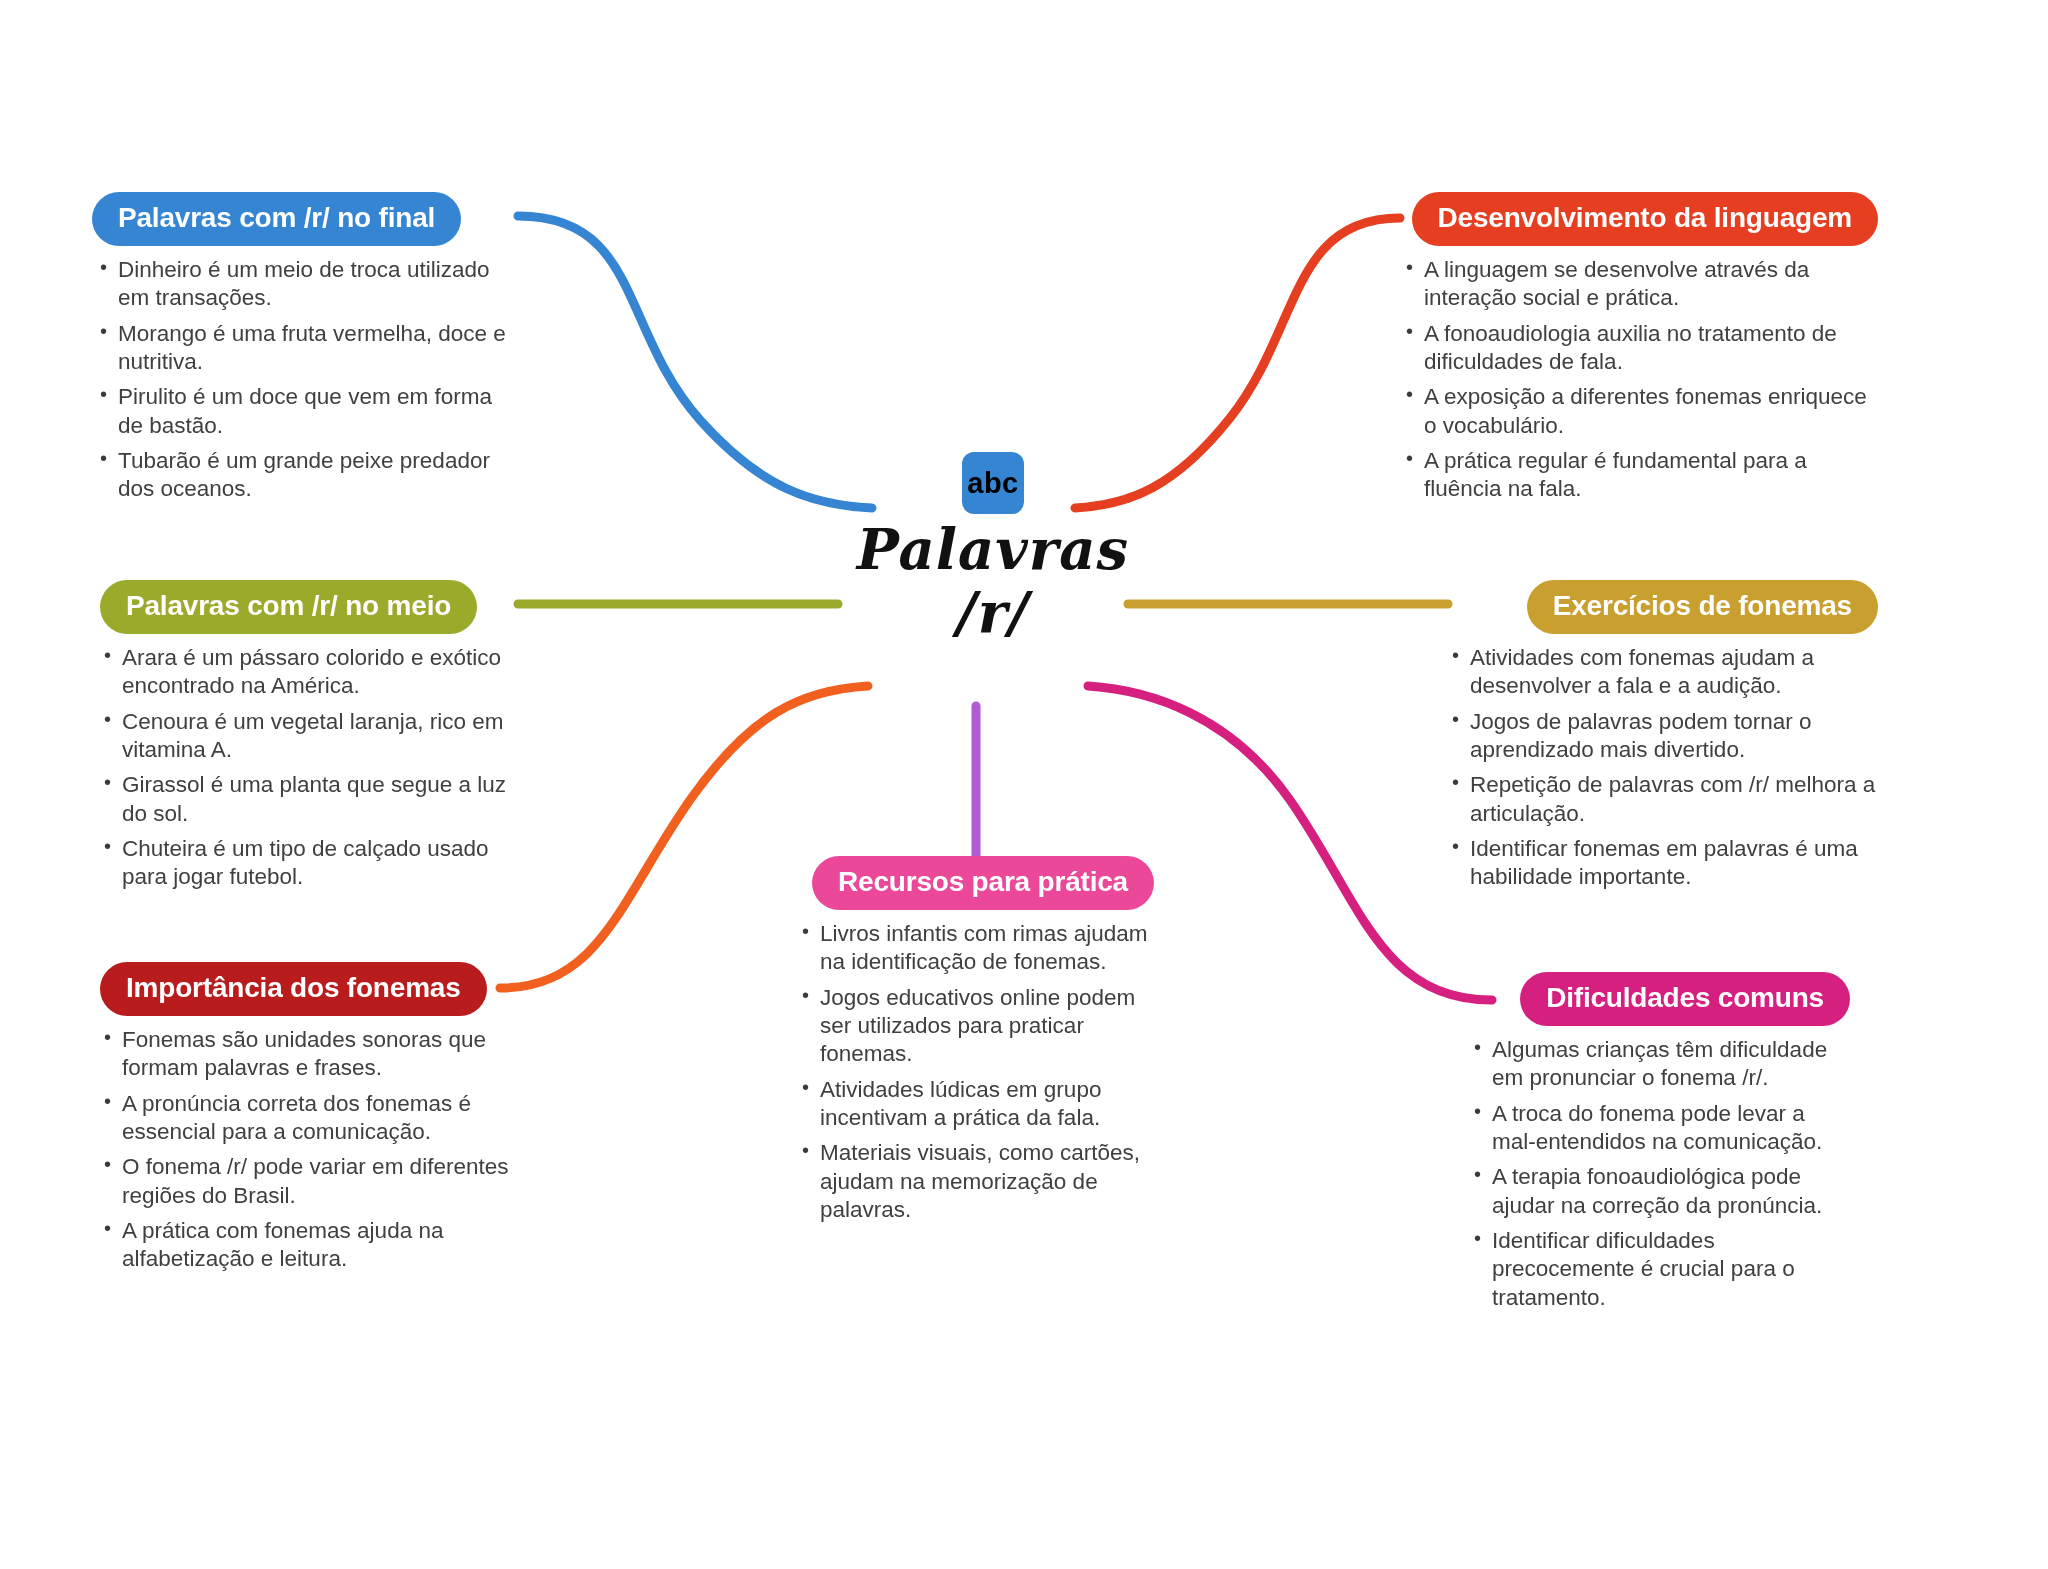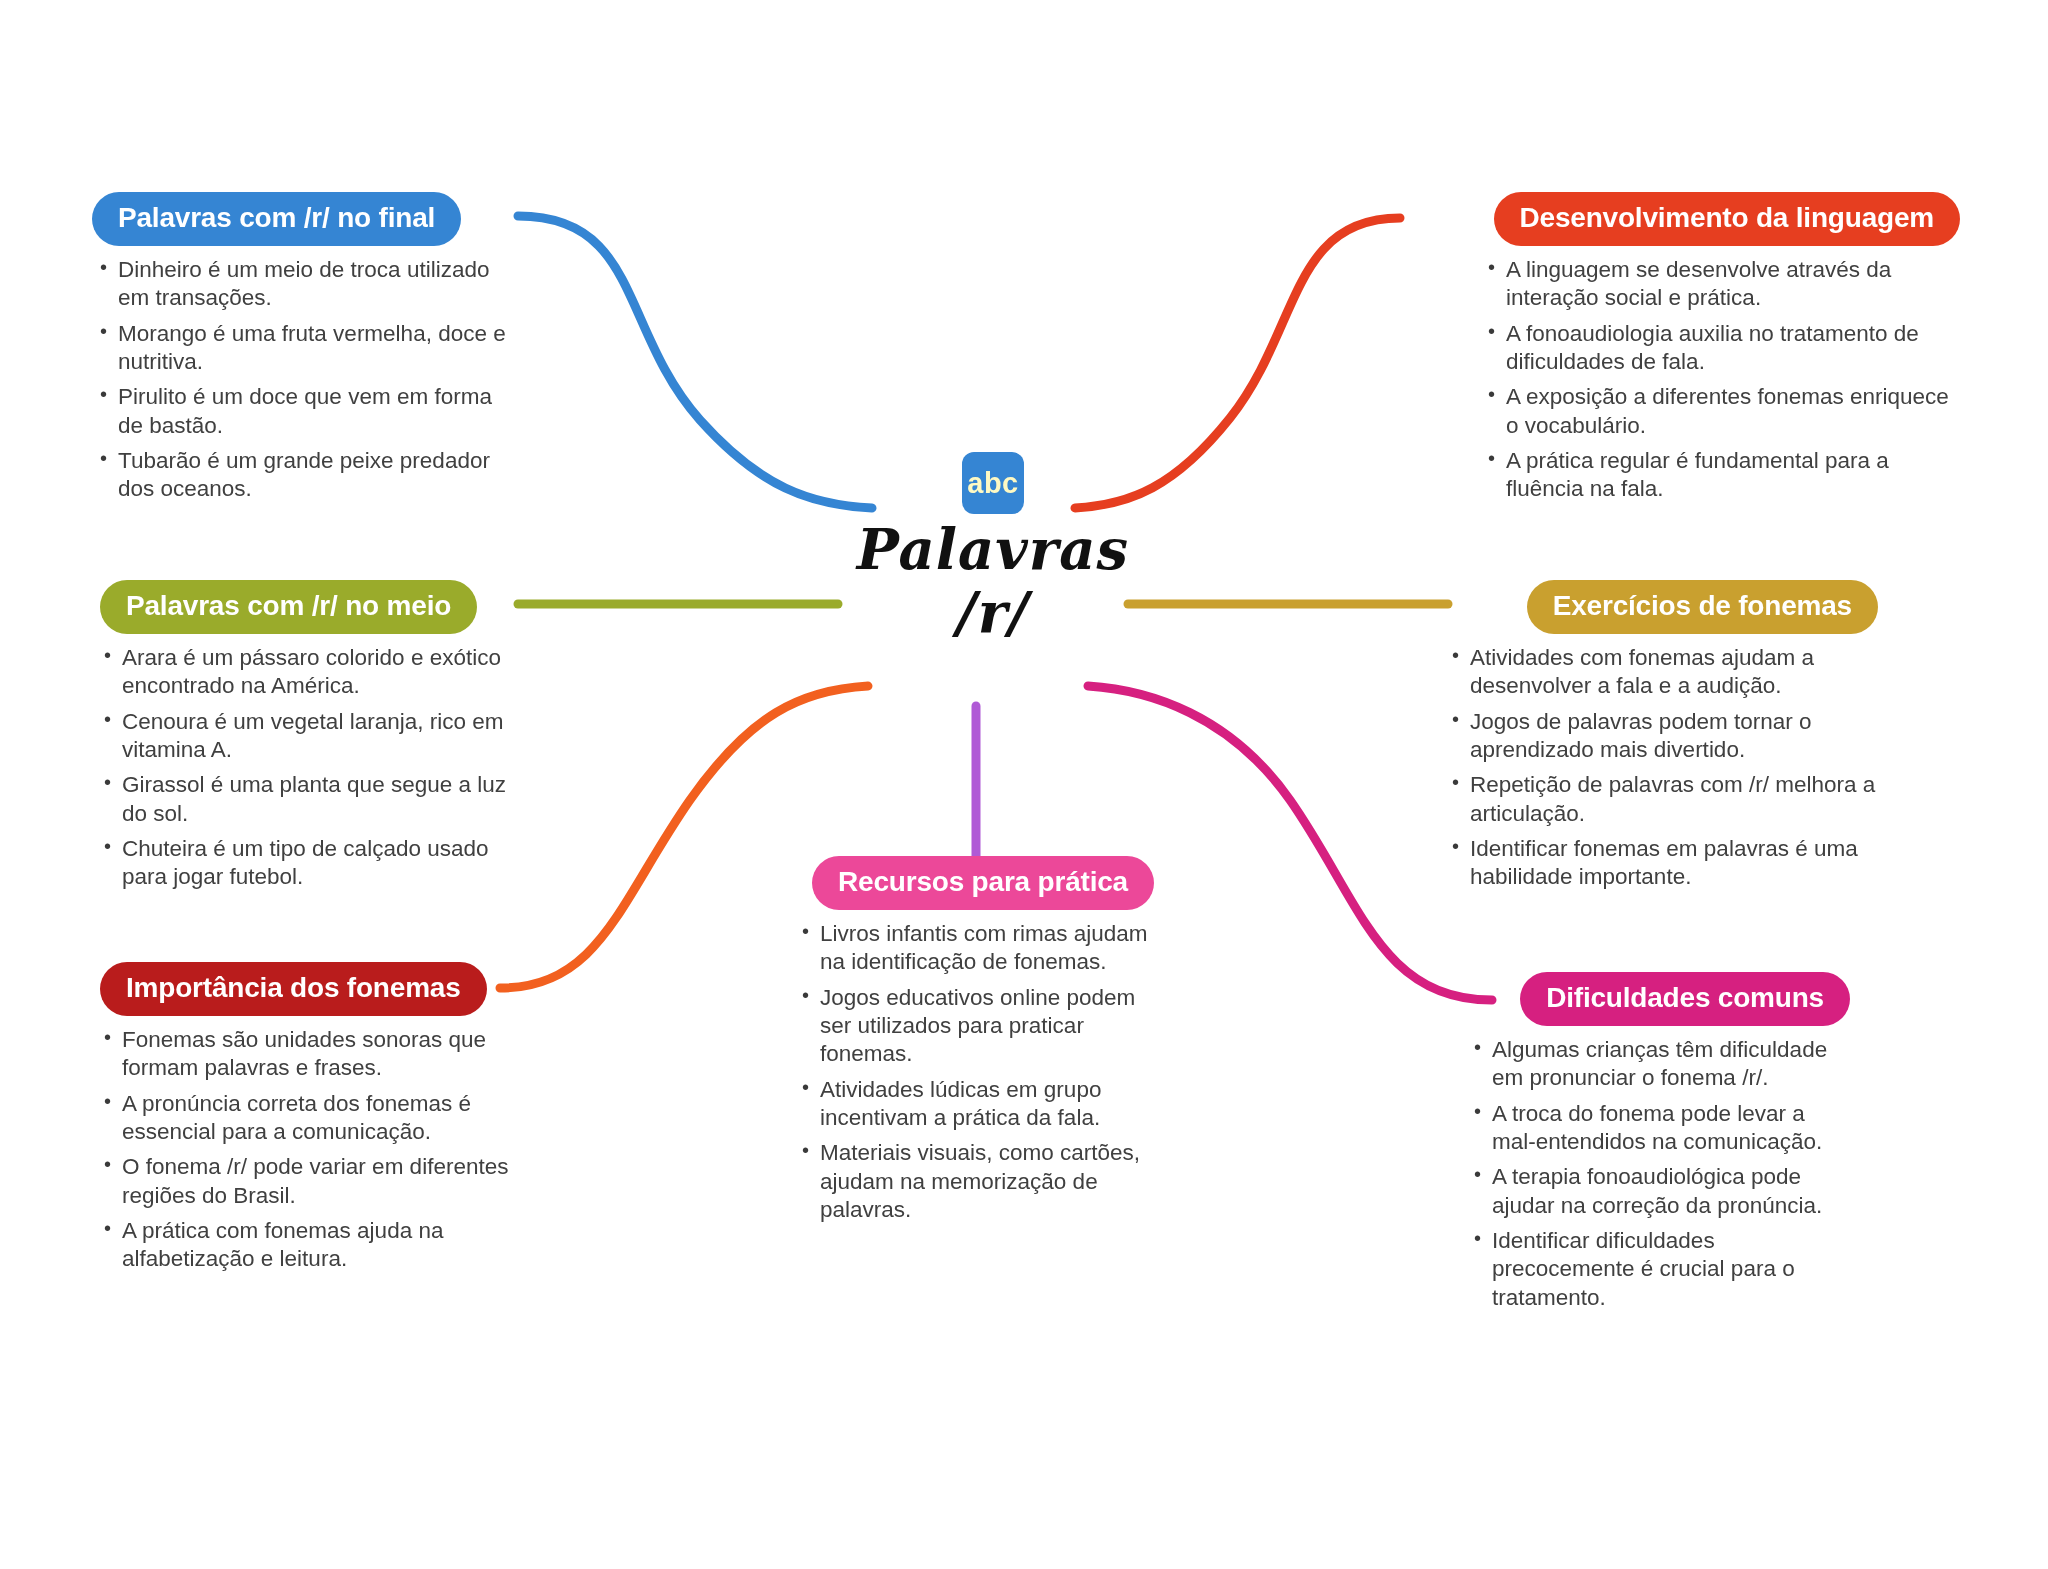--- a/index.html
+++ b/index.html
@@ -35,21 +35,21 @@
   }
   .abc-badge {
     width: 62px;
     height: 62px;
     border-radius: 12px;
     background: #3585d3;
     margin: 0 auto 4px auto;
     display: flex;
     align-items: center;
     justify-content: center;
-    color: #fef9c3;
+    color: #000000;
     font-size: 29px;
     font-weight: bold;
     letter-spacing: 0.5px;
     line-height: 1;
   }
   .center-title {
     font-family: "DejaVu Serif", serif;
     font-style: italic;
     font-weight: bold;
     font-size: 56px;
@@ -98,21 +98,21 @@
     left: 4px;
     top: -1px;
     color: #3a3a3a;
     font-size: 20px;
   }
 
   
   #branch-final   { left: 92px;  top: 192px;  width: 430px; }
   #branch-meio    { left: 100px; top: 580px;  width: 420px; }
   #branch-import  { left: 100px; top: 962px;  width: 410px; }
-  #branch-desenv  { left: 1480px; top: 192px; width: 480px; }
+  #branch-desenv  { left: 1398px; top: 192px; width: 480px; }
   #branch-exerc   { left: 1448px; top: 580px; width: 430px; }
   #branch-dific   { left: 1470px; top: 972px; width: 380px; }
   #branch-recur   { left: 798px;  top: 856px; width: 370px; }
 
   #branch-final  ul.bullets { padding-left: 4px; }
   #branch-desenv ul.bullets { padding-left: 4px; }
 </style>
 </head>
 <body>
 

